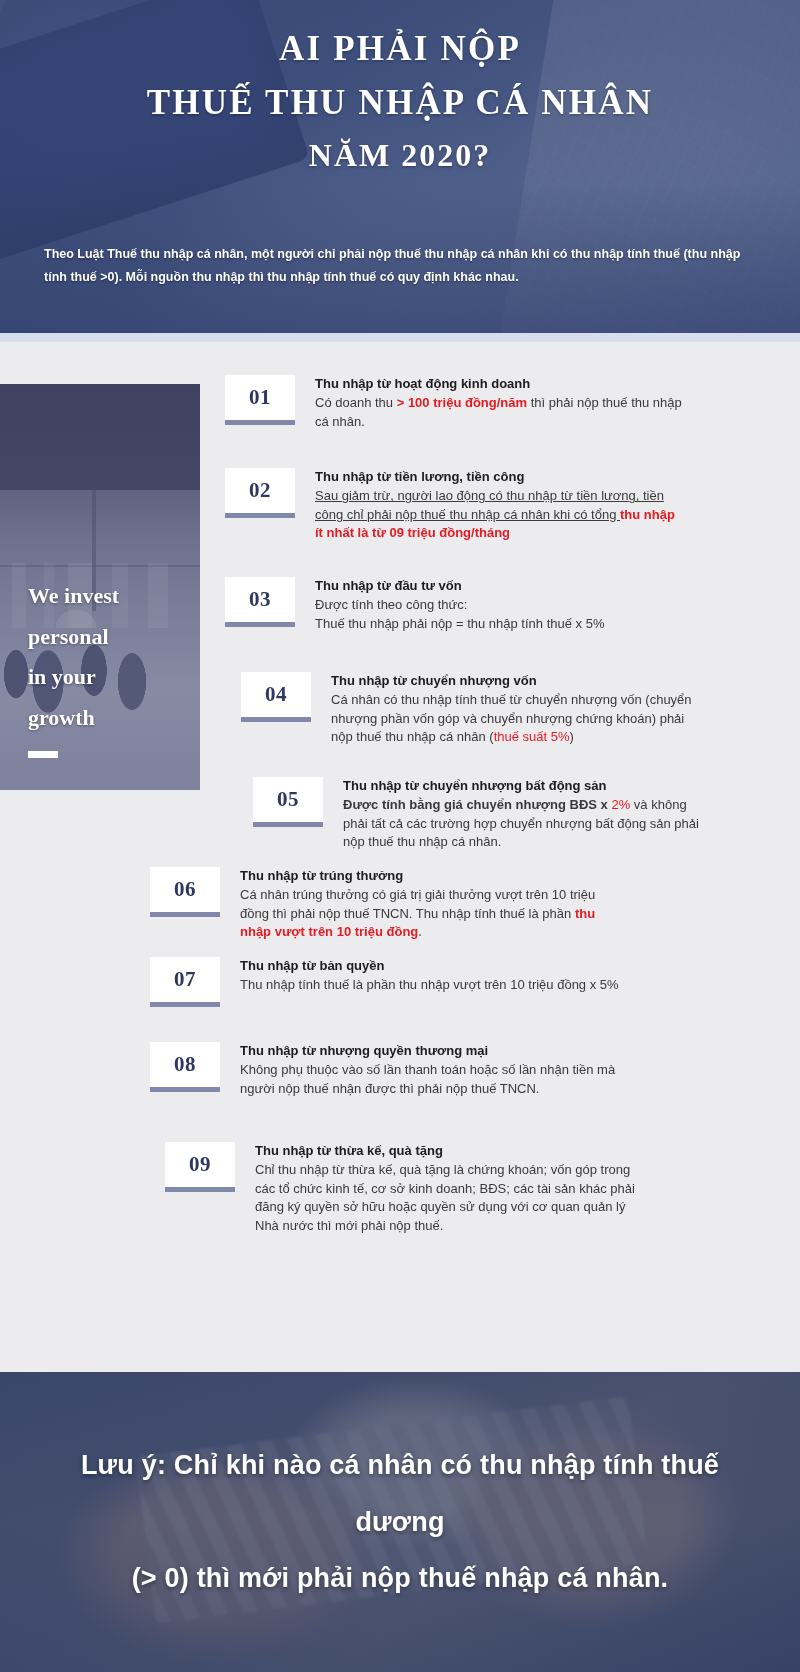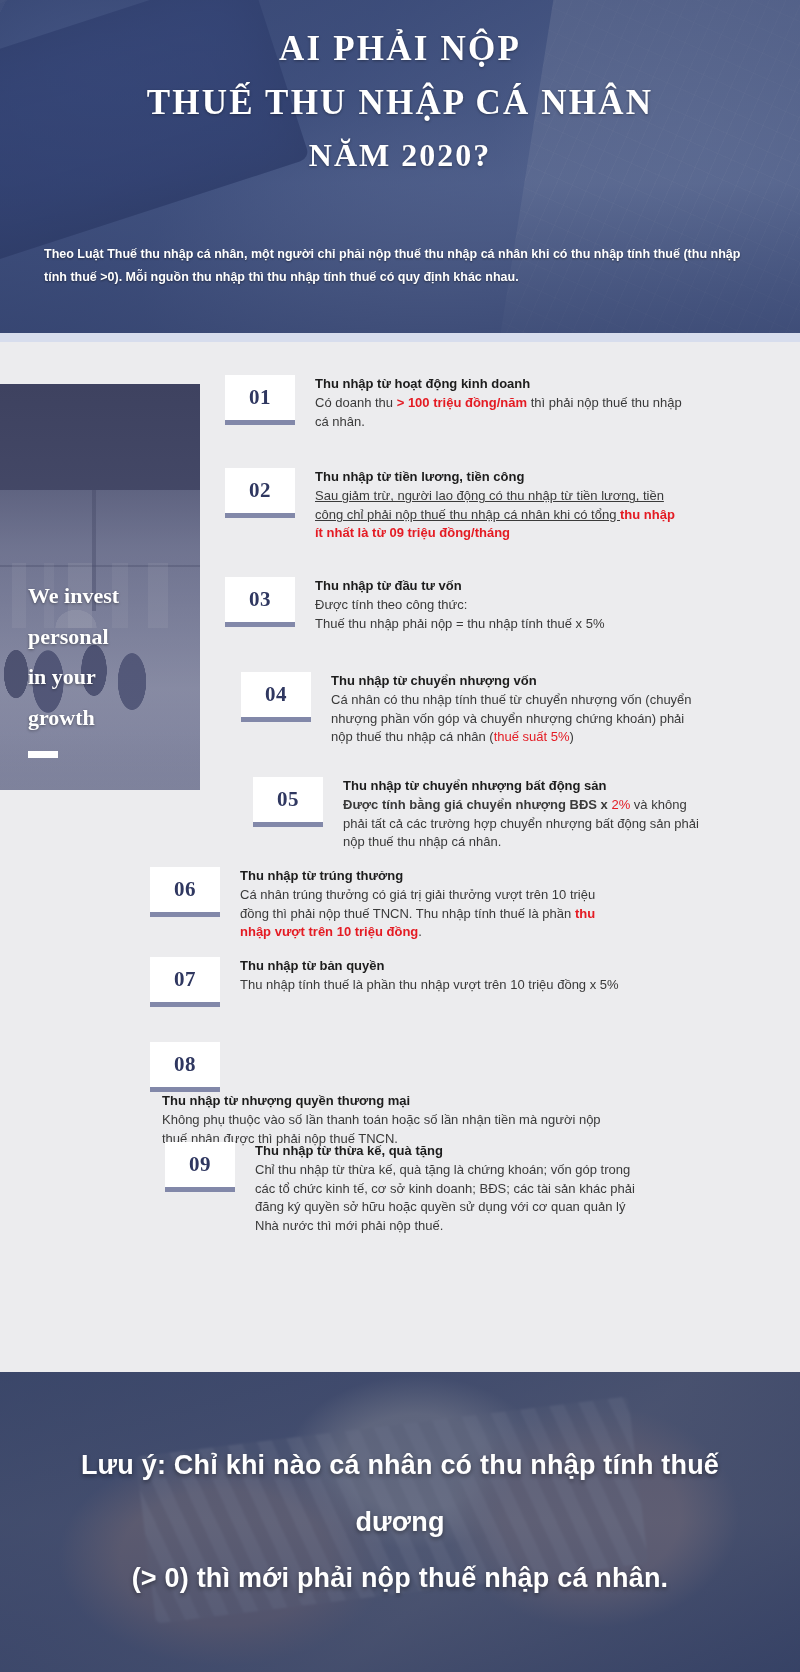--- a/index.html
+++ b/index.html
@@ -361,21 +361,21 @@
       <div class="item" style="top: 615px; left: 150px; width: 470px;">
         <div class="numbox-wrap">
           <div class="numbox">07</div>
           <div class="numrule"></div>
         </div>
         <div class="body">
           <div class="item-title">Thu nhập từ bản quyền</div>
           <div class="item-desc"><span style="white-space: pre-line;">Thu nhập tính thuế là phần thu nhập vượt trên 10 triệu đồng x 5%</span></div>
         </div>
       </div>
-      <div class="item" style="top: 700px; left: 150px; width: 470px; flex-direction: column;">
+      <div class="item" style="top: 700px; left: 150px; width: 470px;">
         <div class="numbox-wrap">
           <div class="numbox">08</div>
           <div class="numrule"></div>
         </div>
         <div class="body">
           <div class="item-title">Thu nhập từ nhượng quyền thương mại</div>
           <div class="item-desc"><span style="white-space: pre-line;">Không phụ thuộc vào số lần thanh toán hoặc số lần nhận tiền mà người nộp thuế nhận được thì phải nộp thuế TNCN.</span></div>
         </div>
       </div>
       <div class="item" style="top: 800px; left: 165px; width: 470px;">

